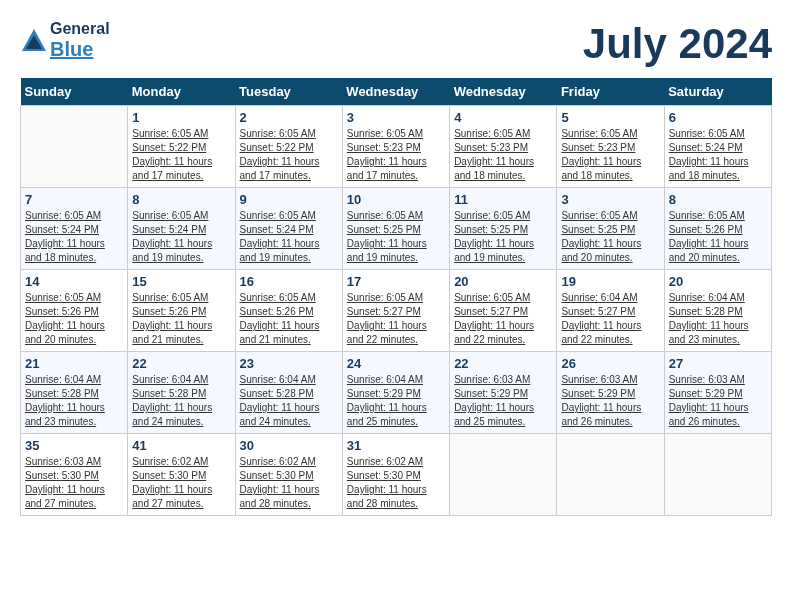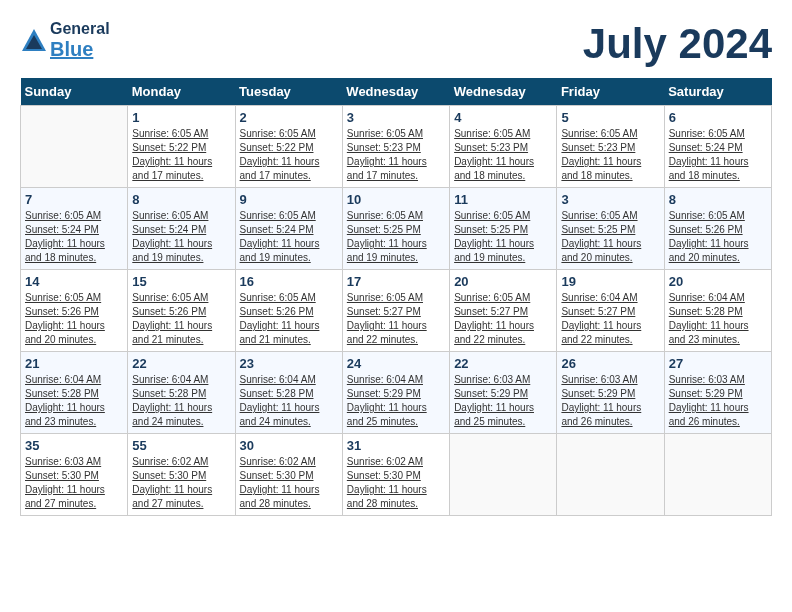--- a/index.html
+++ b/index.html
@@ -284,21 +284,21 @@
         </td>
       </tr>
       <tr>
         <td>
           <div class="day-number">35</div>
         <div class="day-info">
           Sunrise: 6:03 AM<br>Sunset: 5:30 PM<br>Daylight: 11 hours and 27 minutes.
         </div>
         </td>
         <td>
-          <div class="day-number">55</div>
+          <div class="day-number">41</div>
         <div class="day-info">
           Sunrise: 6:02 AM<br>Sunset: 5:30 PM<br>Daylight: 11 hours and 27 minutes.
         </div>
         </td>
         <td>
           <div class="day-number">30</div>
         <div class="day-info">
           Sunrise: 6:02 AM<br>Sunset: 5:30 PM<br>Daylight: 11 hours and 28 minutes.
         </div>
         </td>

